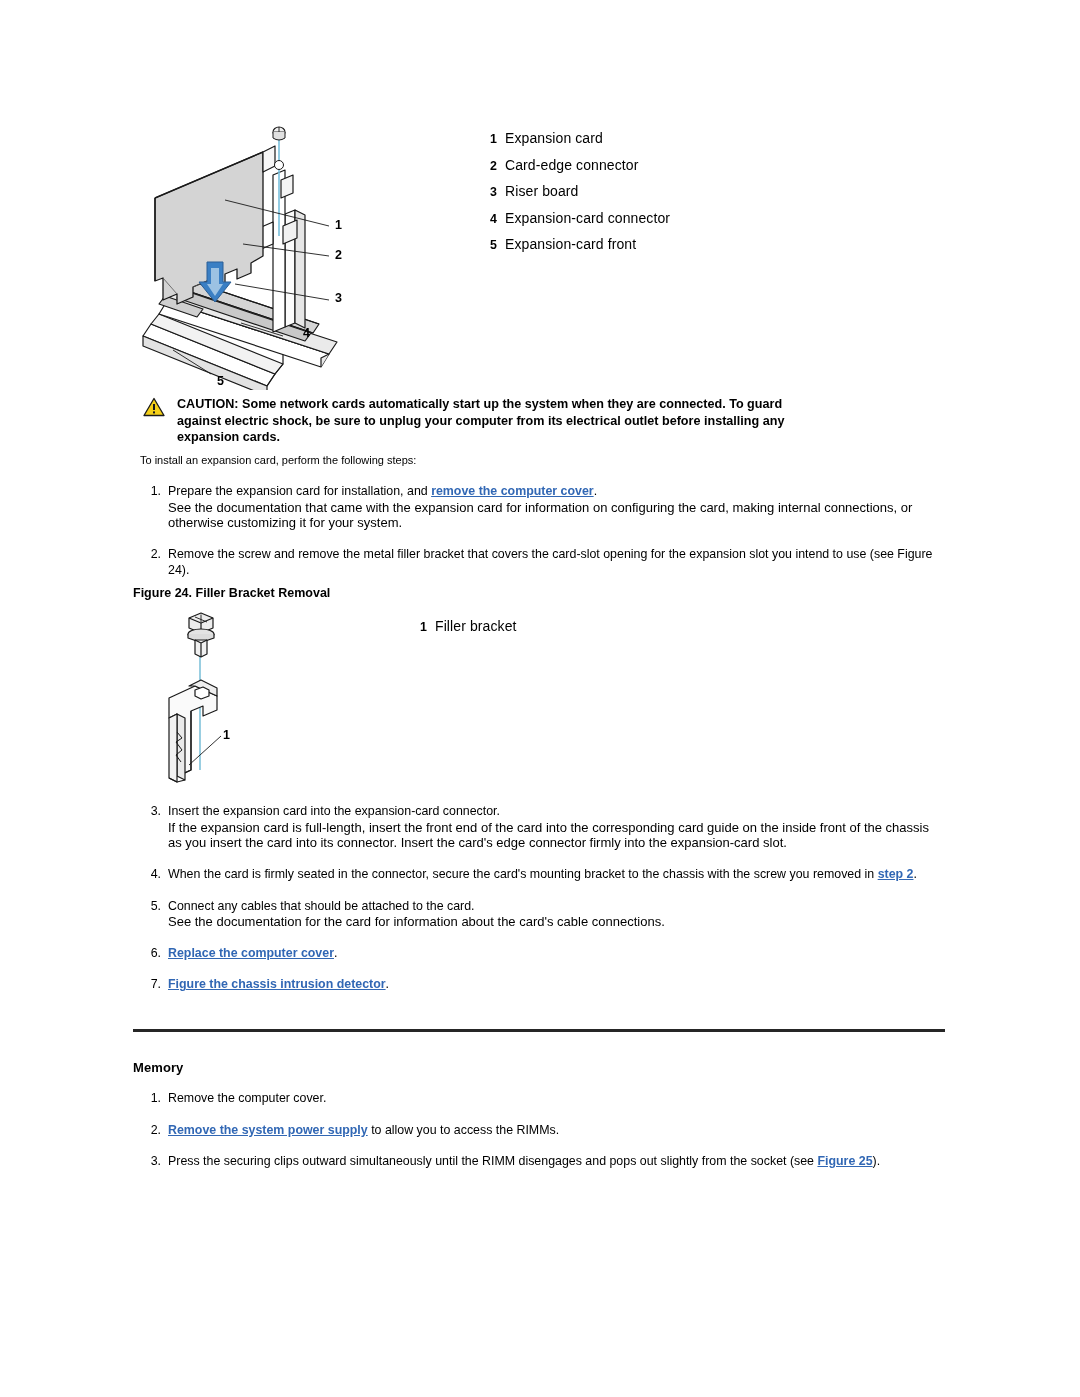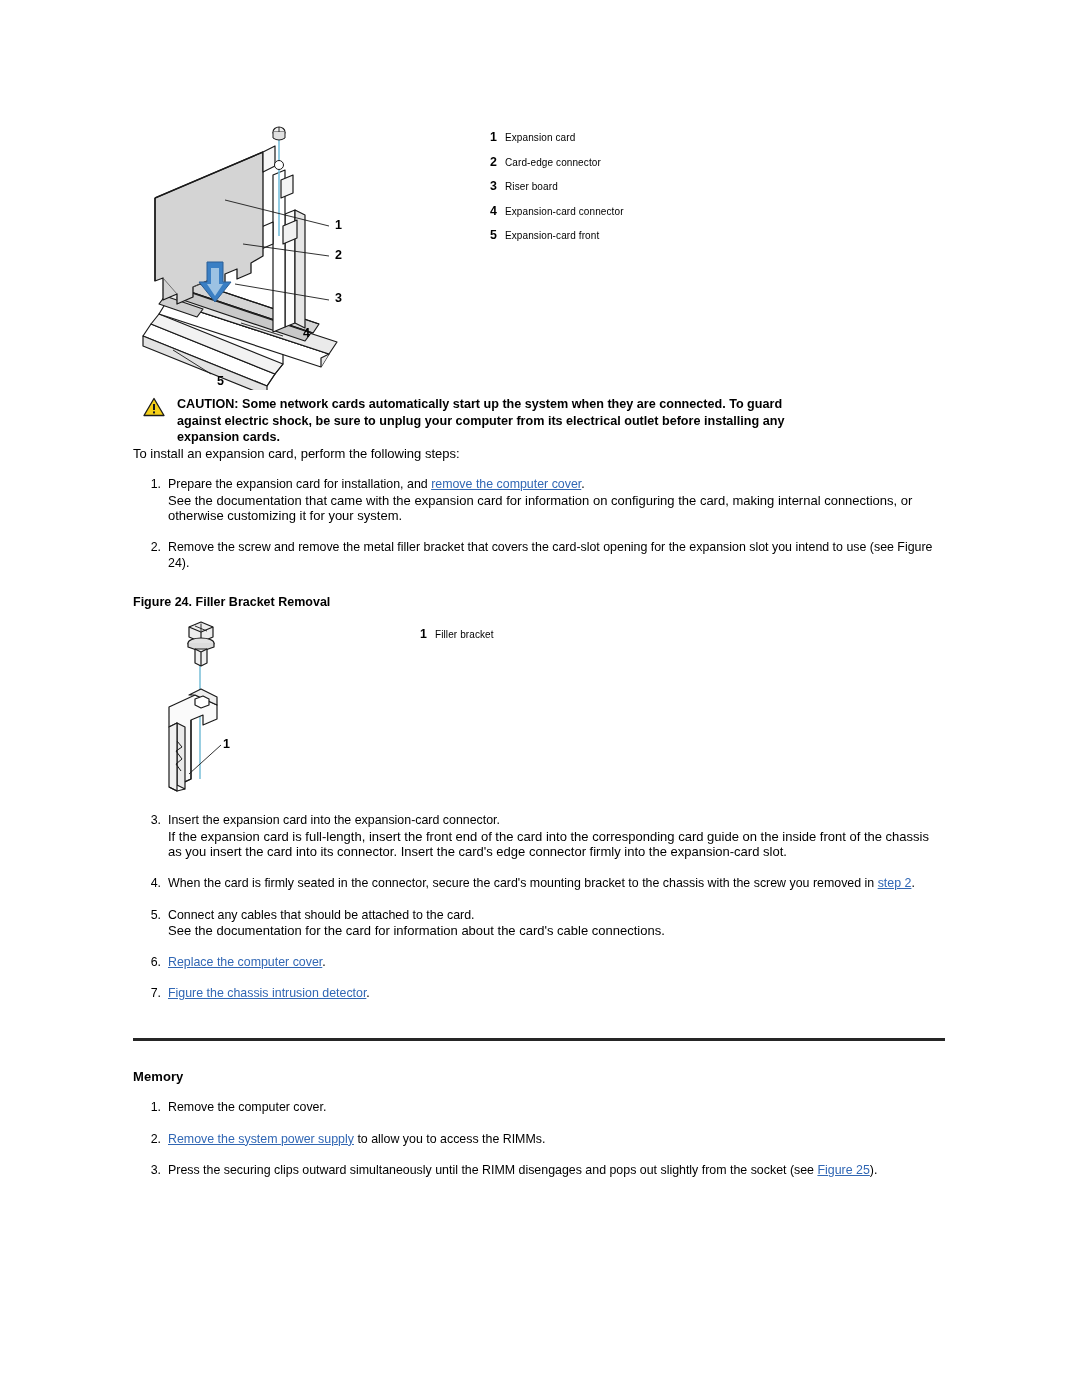--- a/index.html
+++ b/index.html
@@ -53,21 +53,21 @@
     margin-bottom: 10.5px;
     font-size: 12.4px;
   }
   .legend .lnum {
     font-weight: bold;
     width: 16px;
     text-align: right;
     margin-right: 8px;
     font-size: 12.4px;
   }
-  .legend .ltext { font-size: 10px; letter-spacing: 0.1px; }
+  .legend .ltext { font-size: 14px; letter-spacing: 0.1px; }
 
   .callout {
     position: absolute;
     font-size: 12.5px;
     font-weight: bold;
     color: #000;
   }
 
   
   .caution {
@@ -85,23 +85,23 @@
   }
   .caution .ctext {
     font-size: 12.6px;
     font-weight: bold;
     line-height: 16.6px;
     width: 628px;
   }
 
   
   p.para {
-    font-size: 13px;
+    font-size: 11px;
     line-height: 15.5px;
-    margin: 0;
+    margin: 7px;
     padding: 0;
   }
   .intro { margin-top: 20px; }
 
   ol.steps {
     list-style: none;
     margin: 0;
     padding: 0;
   }
   ol.steps > li {
@@ -119,27 +119,28 @@
     text-align: right;
     font-size: 12.4px;
   }
   ol.steps > li .sub {
     font-size: 13px;
     line-height: 15.6px;
   }
   a.doclink {
     color: #3167b4;
     text-decoration: underline;
+    font-weight: bold;
   }
 
   
   .figcap {
     font-size: 12.5px;
     font-weight: bold;
-    margin-top: 24px;
+    margin-top: 8px;
   }
 
   
   .fig-filler {
     position: relative;
     height: 178px;
     width: 812px;
     margin-top: 10px;
   }
   .fig-filler .art {

